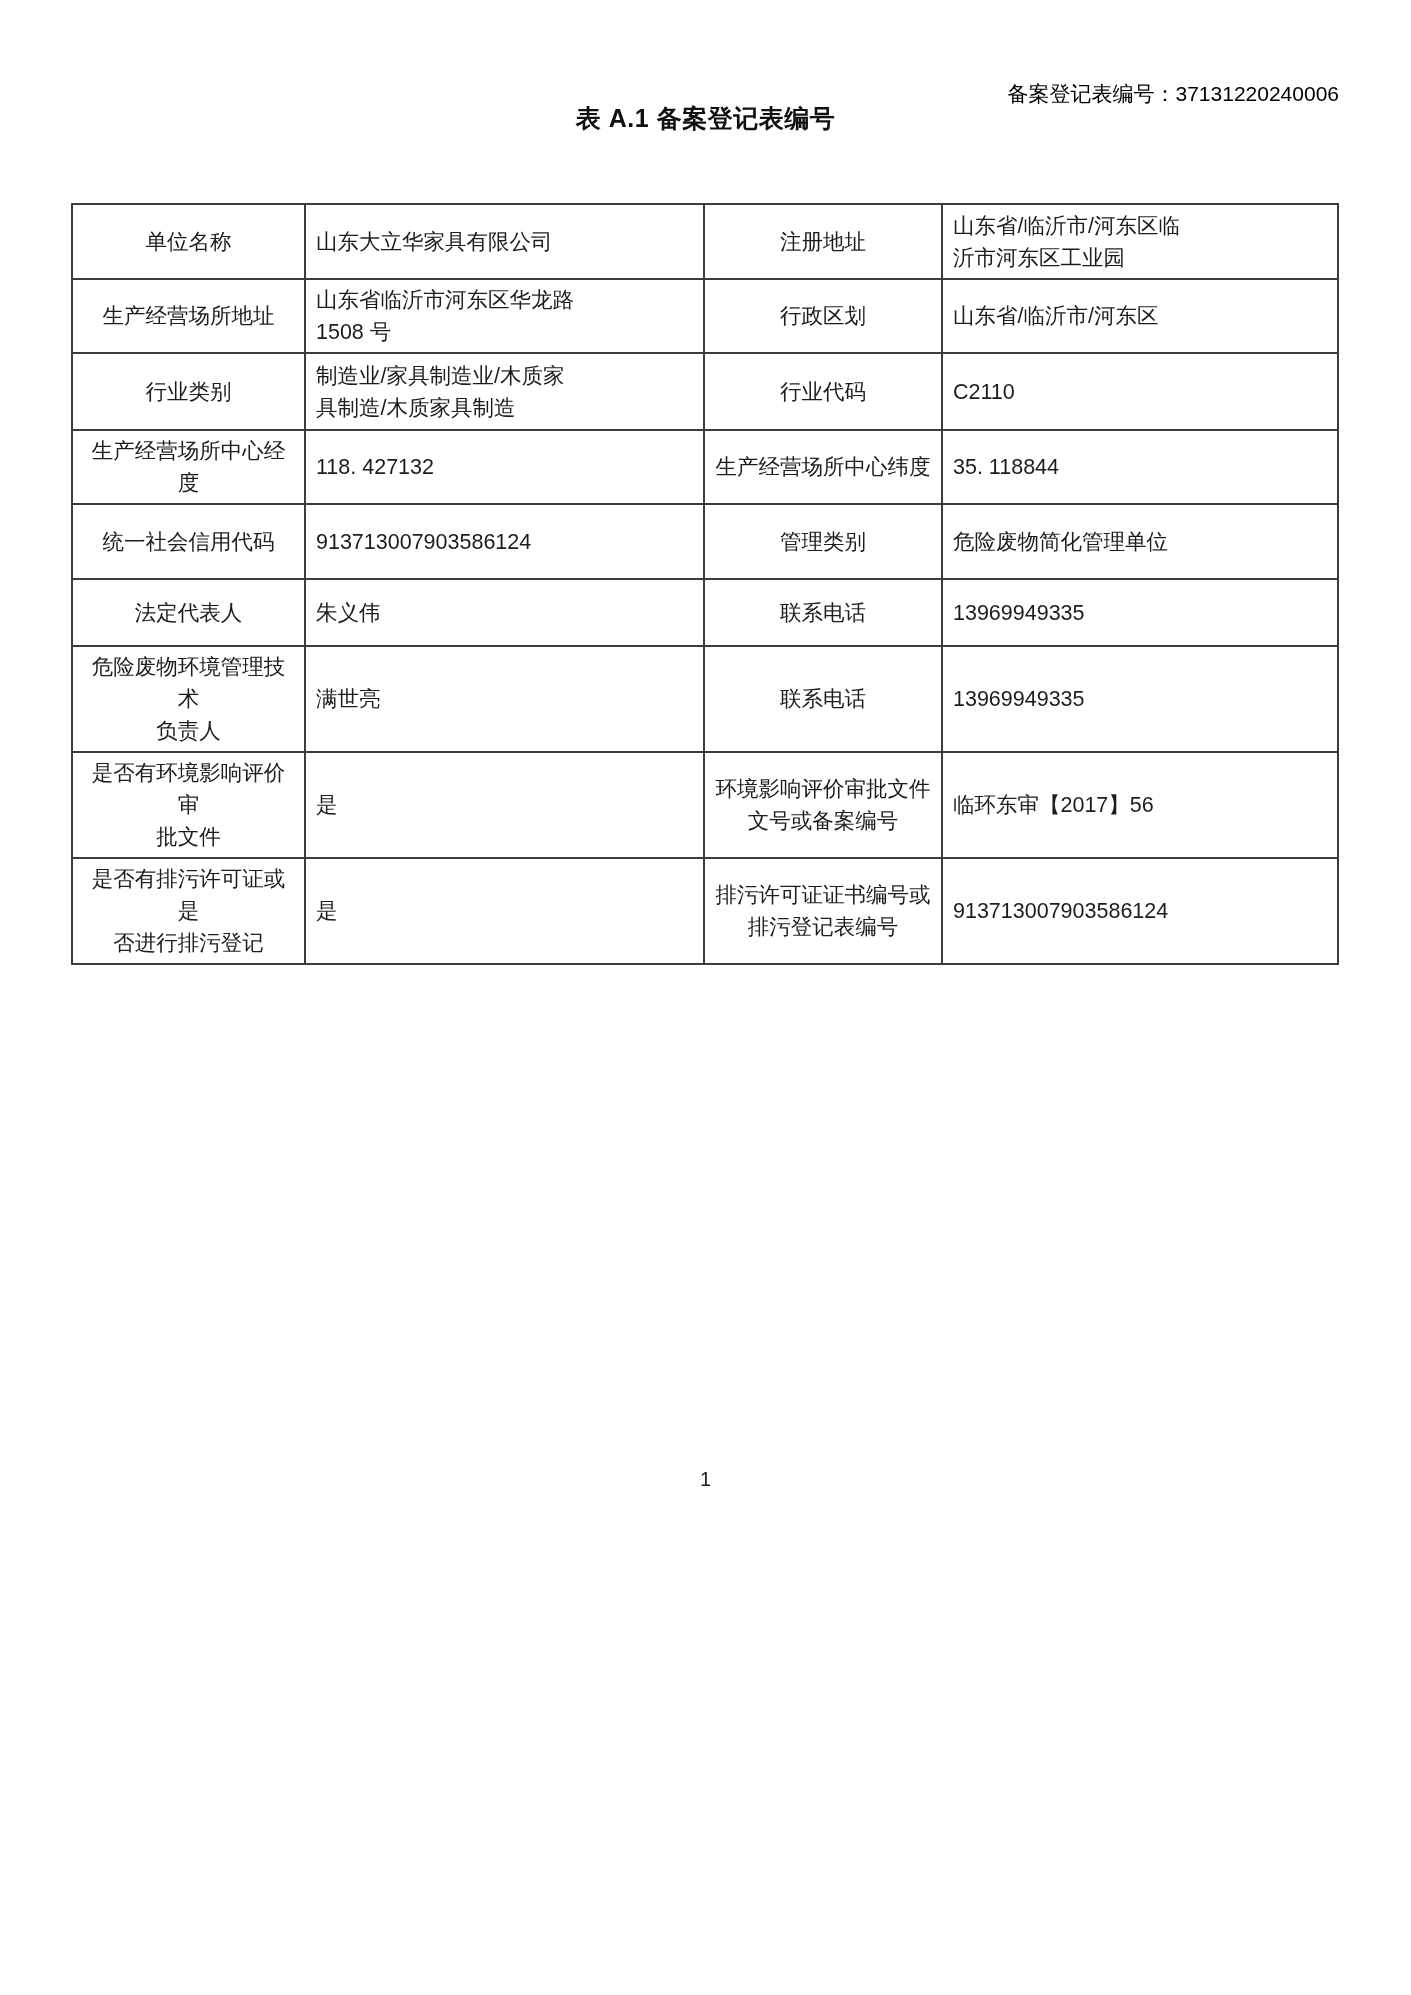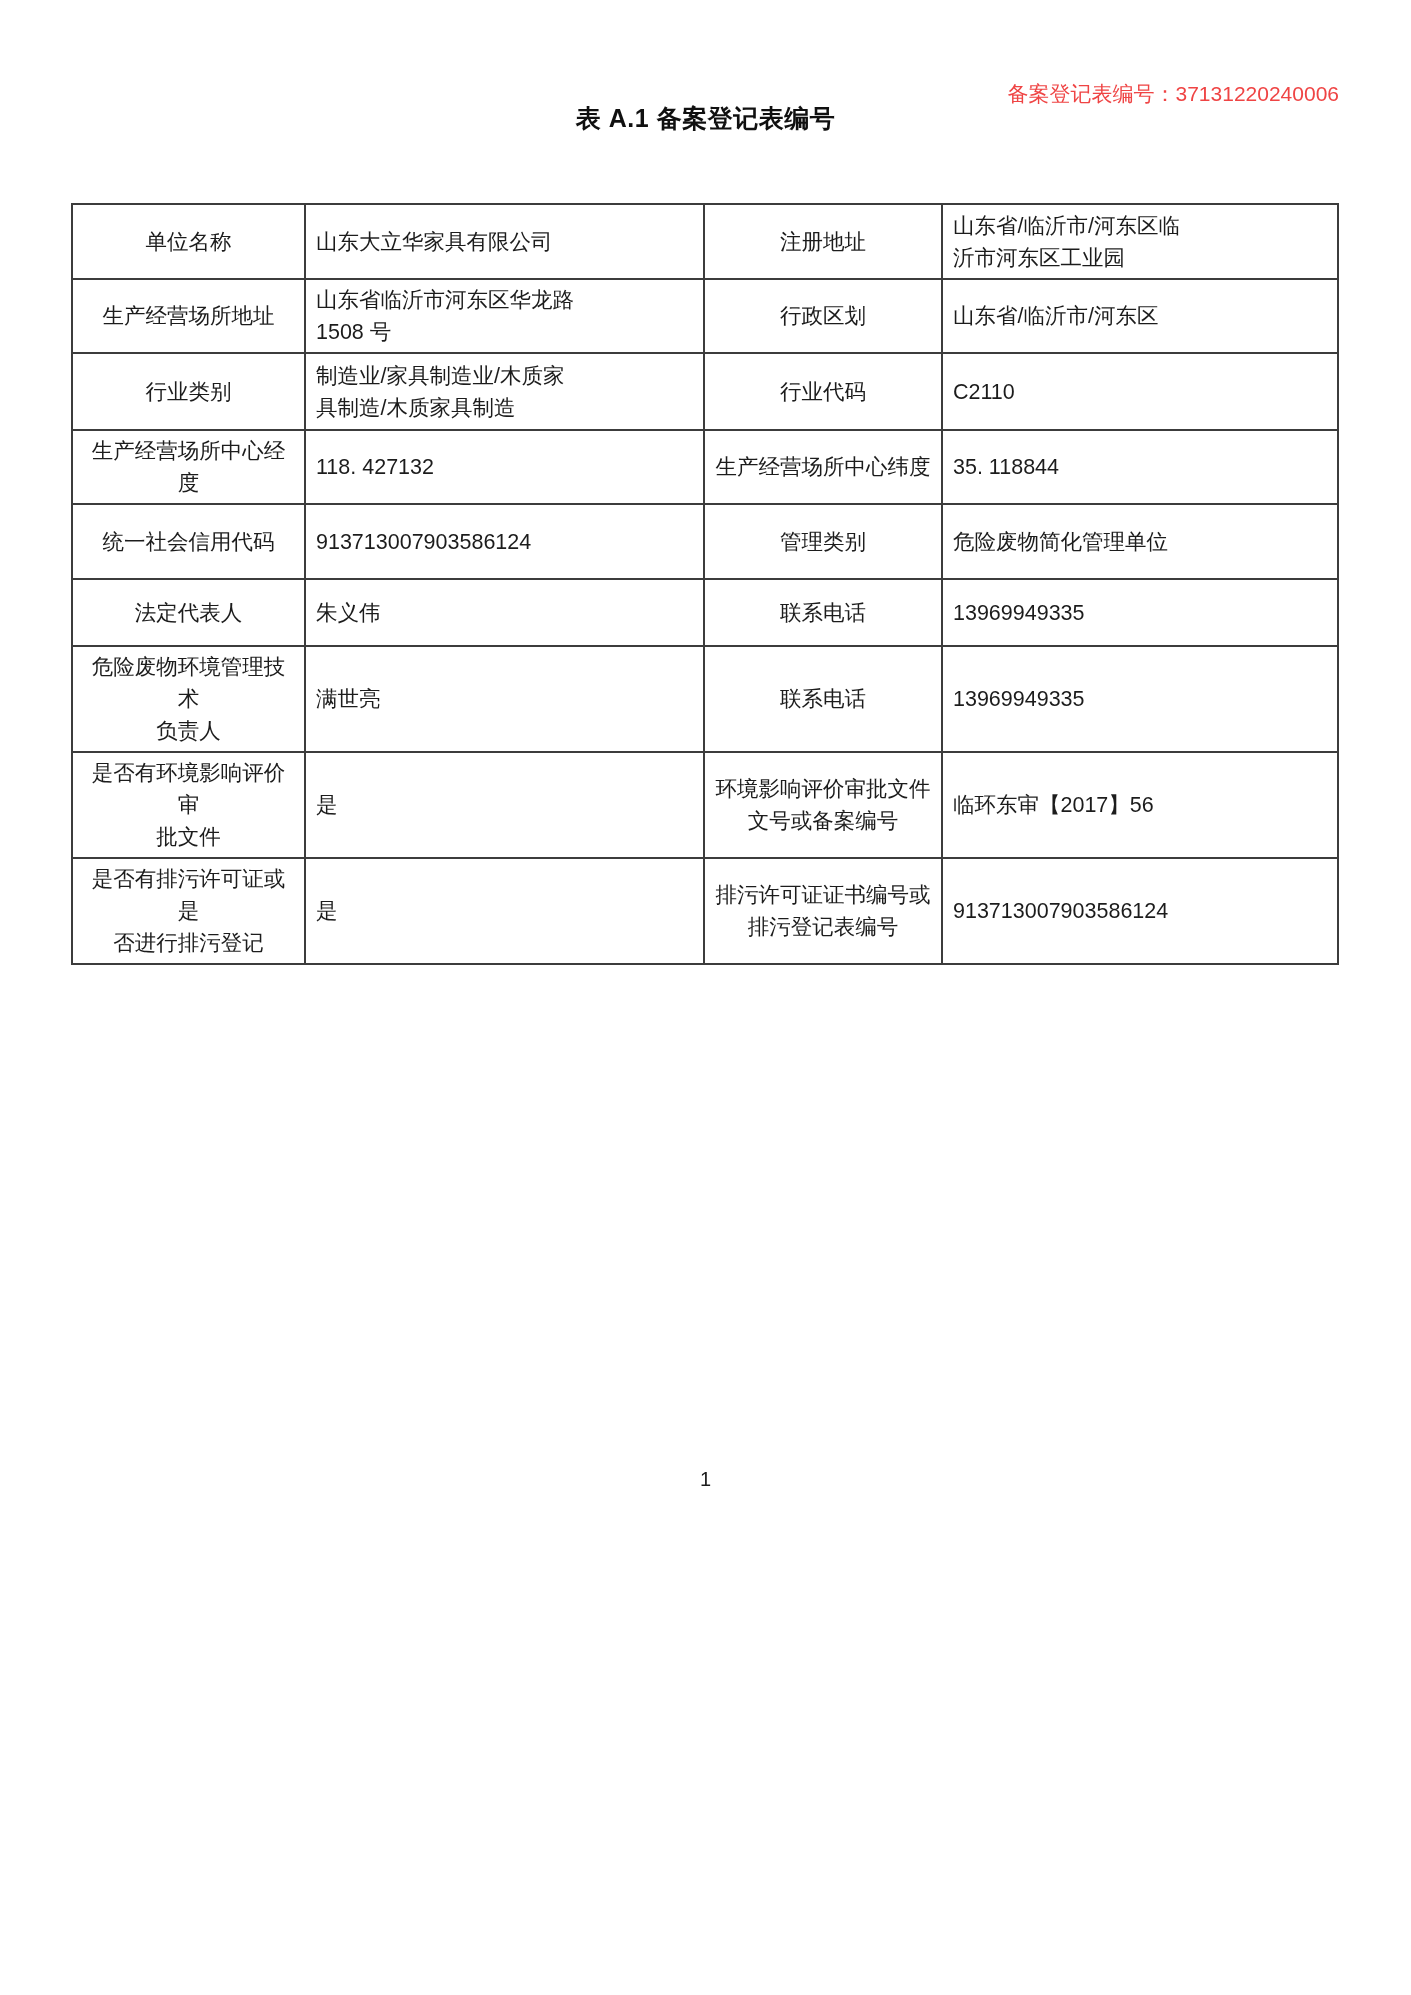--- a/index.html
+++ b/index.html
@@ -12,21 +12,21 @@
     height: 1995px;
     position: relative;
     font-family: "Liberation Sans", sans-serif;
     color: #1c1c1c;
   }
   .filing-no {
     position: absolute;
     top: 80px;
     right: 72px;
     font-size: 21px;
-    color: #ef4444;
+    color: #000000;
     white-space: nowrap;
   }
   .doc-title {
     position: absolute;
     top: 102px;
     left: 0;
     width: 100%;
     text-align: center;
     font-size: 25px;
     font-weight: bold;

